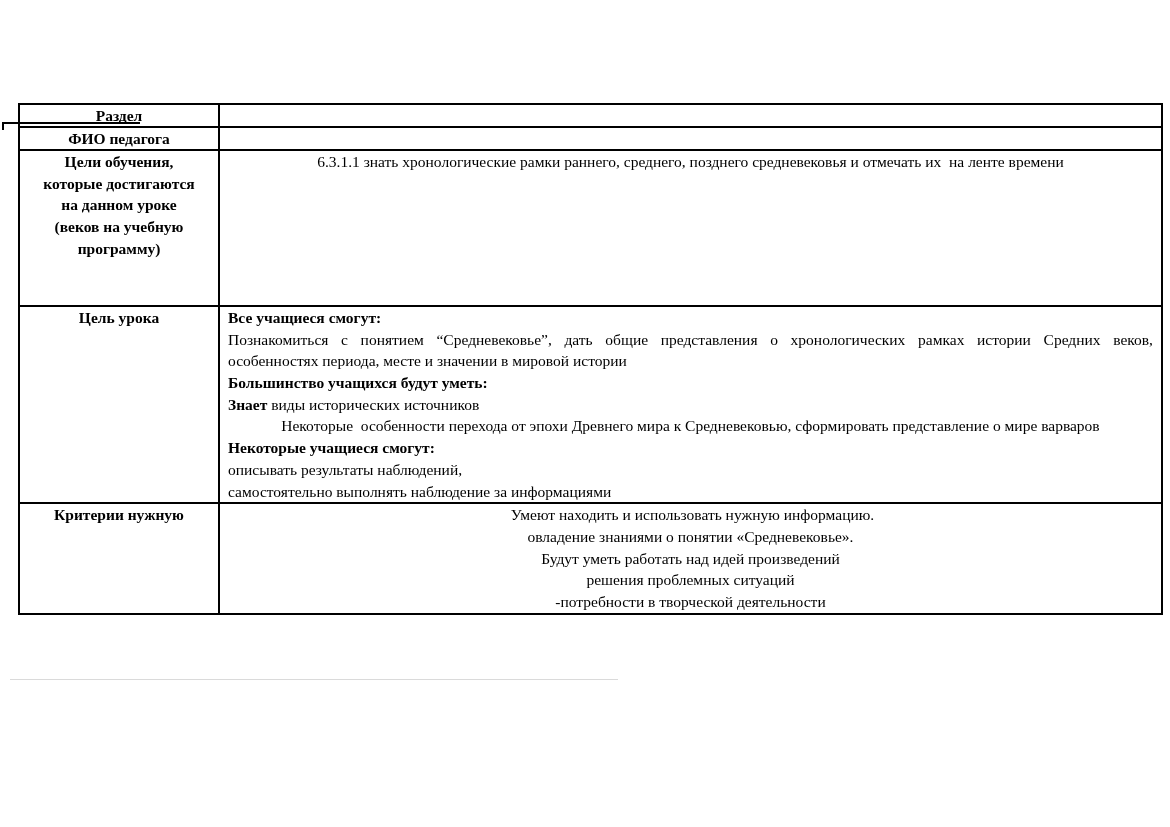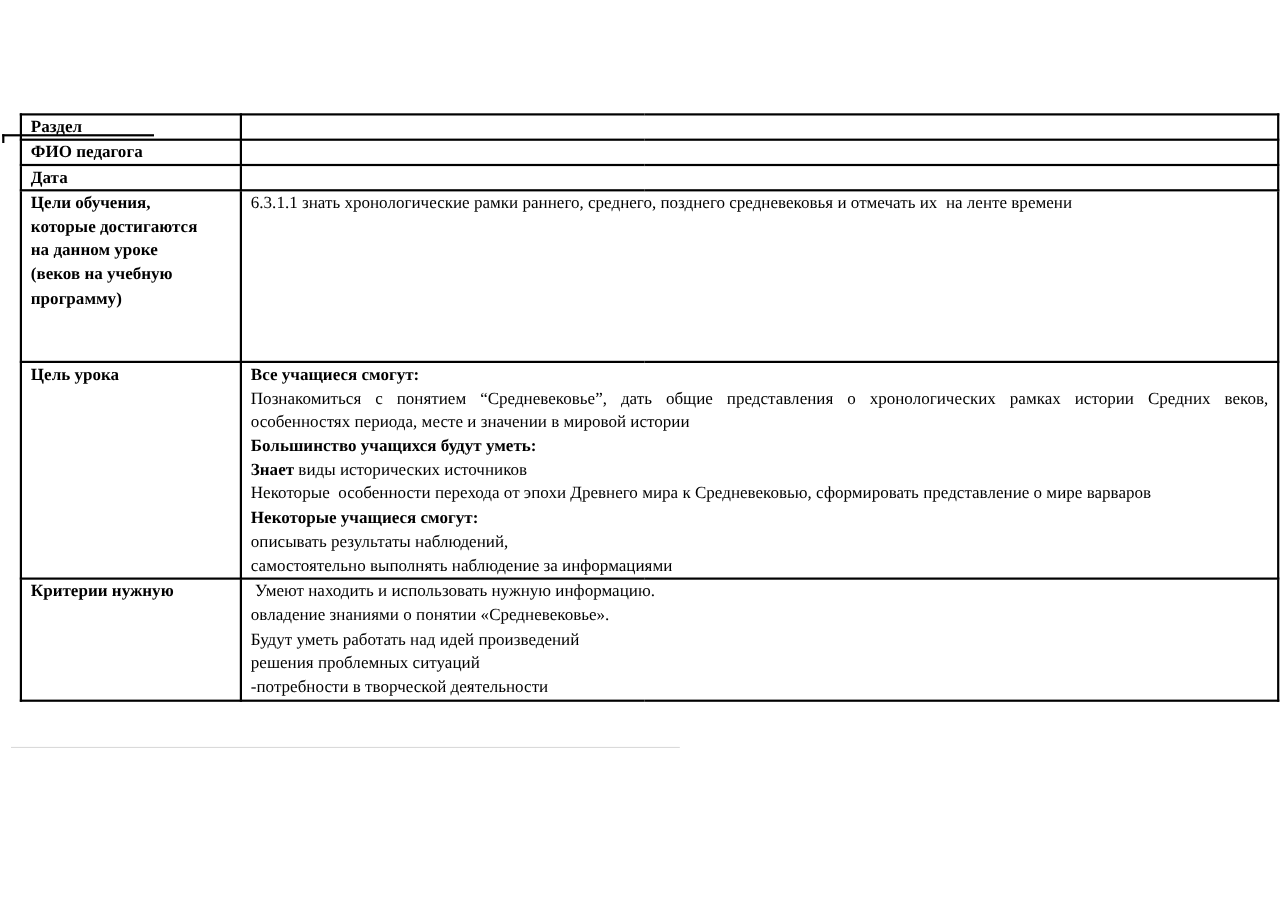--- a/index.html
+++ b/index.html
@@ -21,26 +21,26 @@
     table-layout: fixed;
   }
   table.lesson td {
     border: 2px solid #000000;
     vertical-align: top;
     font-size: 15.5px;
     padding: 0 8px;
     line-height: 21px;
     overflow: hidden;
   }
-  td.lbl { font-weight: bold; }
+  td.lbl { font-weight: bold; text-align: center; }
   td.ct { line-height: 21.7px; padding: 2px 8px; }
   td.ct div { min-height: 21.7px; }
   .title-cell { text-align: center; font-weight: bold; }
   .bold { font-weight: bold; }
-  .pre { white-space: pre-wrap; }
+  .pre { white-space: pre-wrap; text-align: center; }
   .just {
     text-align: justify;
     text-align-last: justify;
   }
   
   .stray-line {
     position: absolute; left: 2px; top: 122px;
     width: 138px; height: 2px; background: #000000;
   }
   .stray-tick {
@@ -63,24 +63,20 @@
       <col style="width:367px">
       <col style="width:576px">
     </colgroup>
     <tbody>
       <tr style="height:22px">
         <td class="lbl">Раздел</td>
         <td colspan="2"></td>
       </tr>
       <tr style="height:22px">
         <td class="lbl">ФИО педагога</td>
-        <td colspan="2"></td>
-      </tr>
-      <tr style="height:23px">
-        <td class="lbl">Дата</td>
         <td colspan="2"></td>
       </tr>
       <tr style="height:156px">
         <td class="lbl ct">
           <div>Цели обучения,</div>
           <div>которые достигаются</div>
           <div>на данном уроке</div>
           <div>(веков на учебную</div>
           <div>программу)</div>
         </td>

